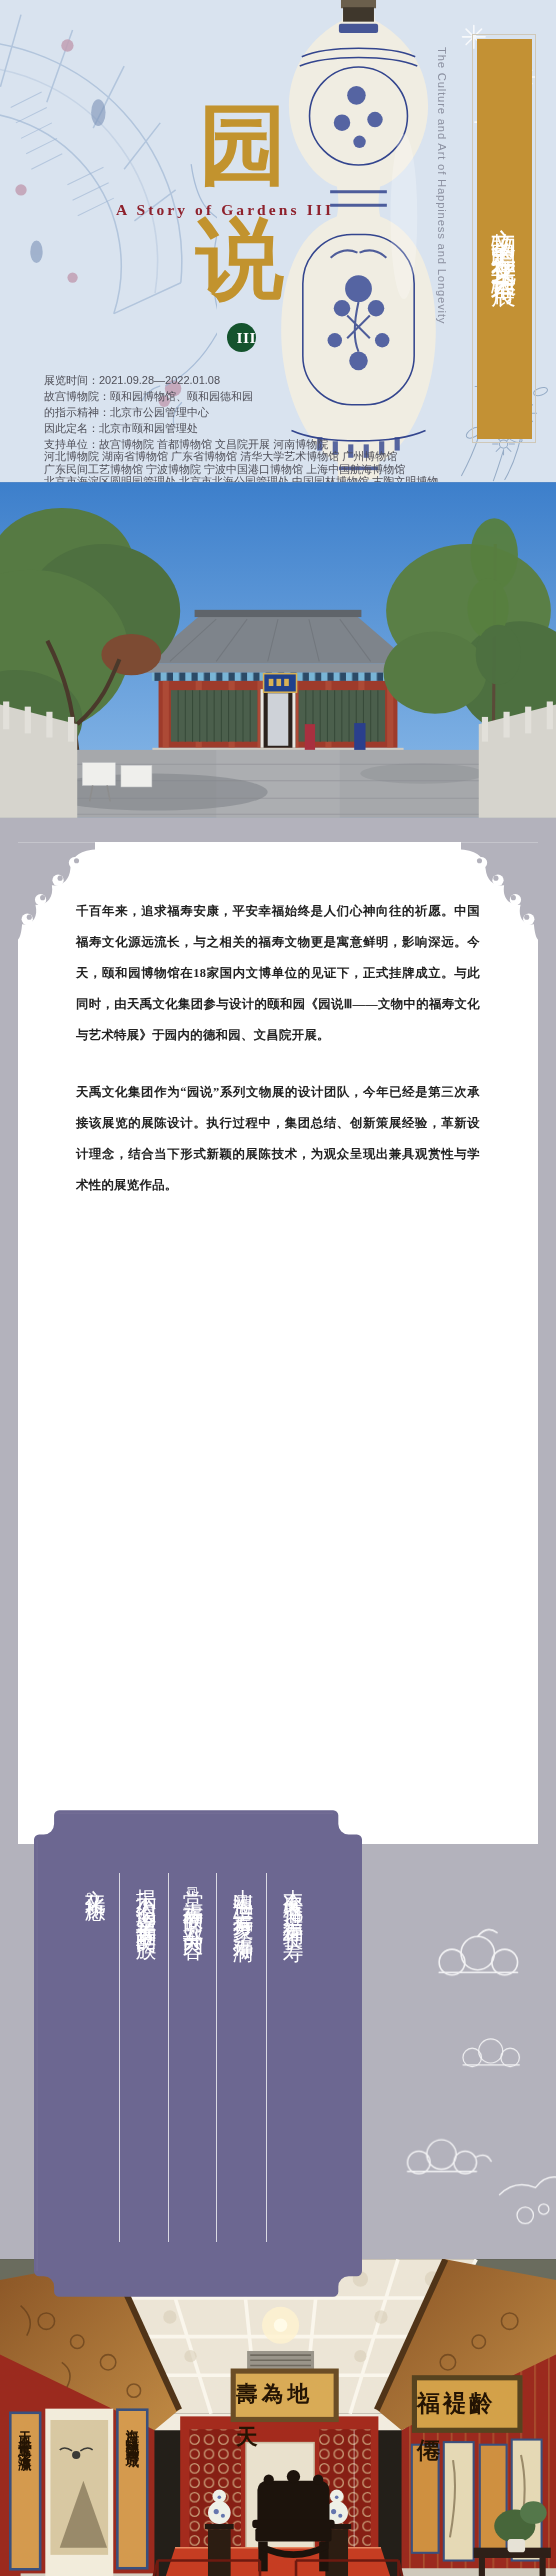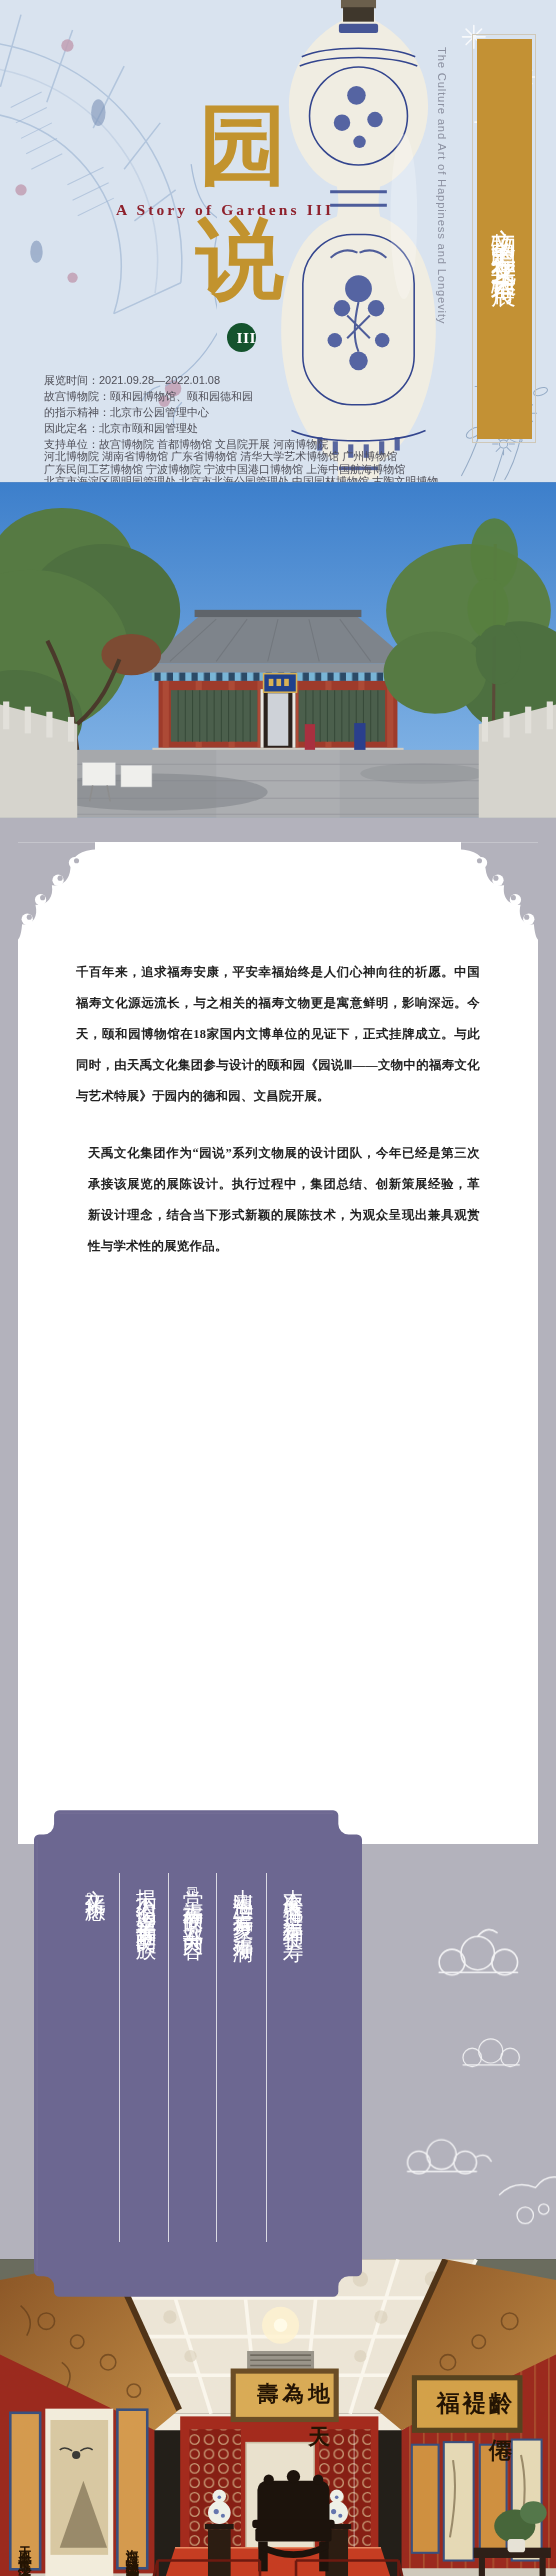--- a/index.html
+++ b/index.html
@@ -27,34 +27,34 @@
   .strip{position:absolute;left:477px;top:39px;width:55px;height:400px;background:#c39134;
          display:flex;align-items:center;justify-content:center;}
   .strip-text{writing-mode:vertical-rl;text-orientation:upright;color:#fff;font-size:25px;
               letter-spacing:4.6px;font-family:"Liberation Sans",sans-serif;}
   .strip-en{position:absolute;left:436px;top:47px;height:392px;writing-mode:vertical-rl;
             color:#8b90a0;font-size:11.3px;letter-spacing:0.8px;font-family:"Liberation Sans",sans-serif;}
 
   
   .photo1{position:absolute;left:0;top:482px;width:556px;height:336px;}
   .photo2{position:absolute;left:0;top:2259px;width:556px;height:375px;z-index:2;}
-  .photo2 .ovl{position:absolute;color:#241403;font-weight:700;text-align:right;}
+  .photo2 .ovl{position:absolute;color:#241403;font-weight:700;text-align:left;}
   .plq-c{left:236px;top:114px;width:98px;height:43px;line-height:43px;font-size:21.6px;letter-spacing:4.1px;}
   .plq-r{left:417px;top:121px;width:98px;height:47px;line-height:47px;font-size:23px;letter-spacing:3.1px;}
   .cpl{writing-mode:vertical-rl;text-orientation:upright;font-size:13.4px;letter-spacing:4.1px;
        color:#1d1408;font-weight:700;}
   .cpl-l{left:15.5px;top:162px;height:144px;}
   .cpl-r{left:123px;top:159px;height:149px;}
 
   
   .panel{position:absolute;left:18px;top:842px;width:520px;height:1002px;background:#ffffff;z-index:1;}
-  .panel-inner{padding:115px 0 0 58px;width:404px;}
+  .panel-inner{padding:54px 0 0 58px;width:404px;}
   .para{margin:0 0 26px 0;font-size:12.4px;line-height:31px;color:#222;font-weight:600;
         text-align:justify;letter-spacing:0.3px;}
-  .para.p4{margin-top:14.4px;margin-left:12px;}
+  .para.p4{margin-top:14.4px;}
   .corner{position:absolute;top:0;}
   .corner.left{left:0;}
   .corner.right{right:0;transform:scaleX(-1);}
 
   
   .tablet{position:absolute;left:34px;top:1810px;z-index:3;}
   .vcol{position:absolute;width:29px;top:1873px;height:373px;writing-mode:vertical-rl;
         text-orientation:upright;color:#fff;font-size:20.6px;letter-spacing:4.1px;z-index:4;
         font-family:"Liberation Serif",serif;}
   .vc1{left:278px;} .vc2{left:228px;} .vc3{left:178px;} .vc4{left:131px;} .vc5{left:80px;}

